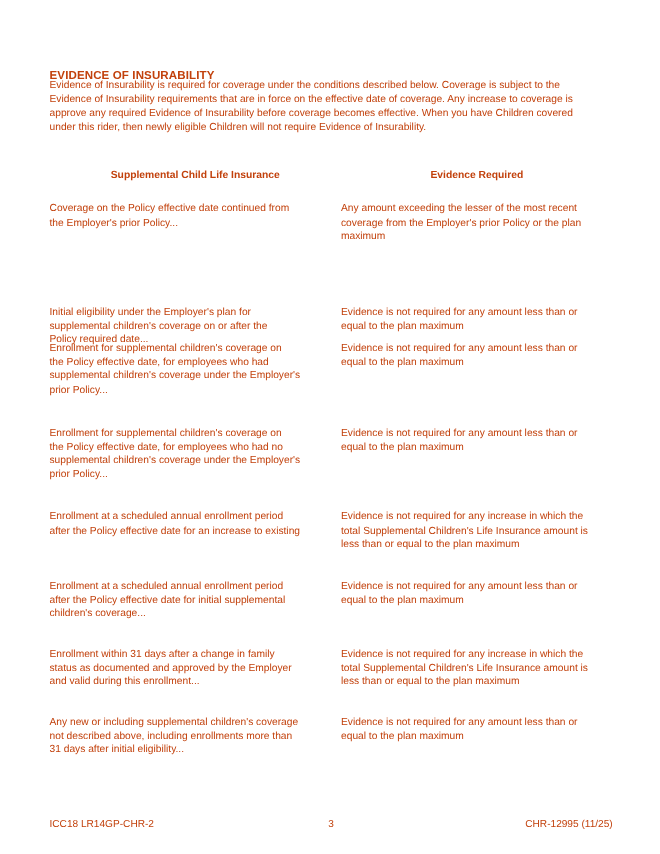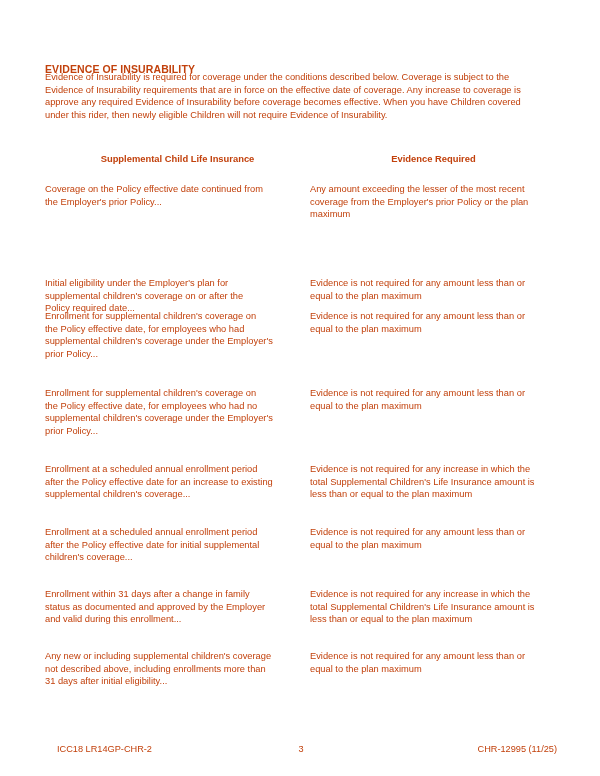--- a/index.html
+++ b/index.html
@@ -79,21 +79,21 @@
   
   .footer {
     position: absolute;
     left: 45px;
     top: 743px;
     width: 512px;
     font-size: 9.2px;
     line-height: 12px;
   }
   .footer .f-left {
-    position: absolute; left: 12px; top: 0; white-space: nowrap; text-align: center;
+    position: absolute; left: 0; top: 0; white-space: nowrap; text-align: center;
   }
   .footer .f-center {
     position: absolute; left: 0; right: 0; top: 0;
     text-align: center; white-space: nowrap;
   }
   .footer .f-right {
     position: absolute; right: 0; top: 0; white-space: nowrap;
   }
 </style>
 </head>
@@ -159,21 +159,20 @@
           </div>
           <div class="td col-right">
             <span class="ln">Evidence is not required for any amount less than or</span>
             <span class="ln">equal to the plan maximum</span>
           </div>
         </div>
         <div class="trow" style="position: absolute; left: 0px; top: 298px; width: 512px;">
           <div class="td col-left">
             <span class="ln">Enrollment at a scheduled annual enrollment period</span>
             <span class="ln">after the Policy effective date for an increase to existing</span>
-            <span class="ln">supplemental children's coverage...</span>
           </div>
           <div class="td col-right">
             <span class="ln">Evidence is not required for any increase in which the</span>
             <span class="ln">total Supplemental Children's Life Insurance amount is</span>
             <span class="ln">less than or equal to the plan maximum</span>
           </div>
         </div>
         <div class="trow" style="position: absolute; left: 0px; top: 361px; width: 512px;">
           <div class="td col-left">
             <span class="ln">Enrollment at a scheduled annual enrollment period</span>

